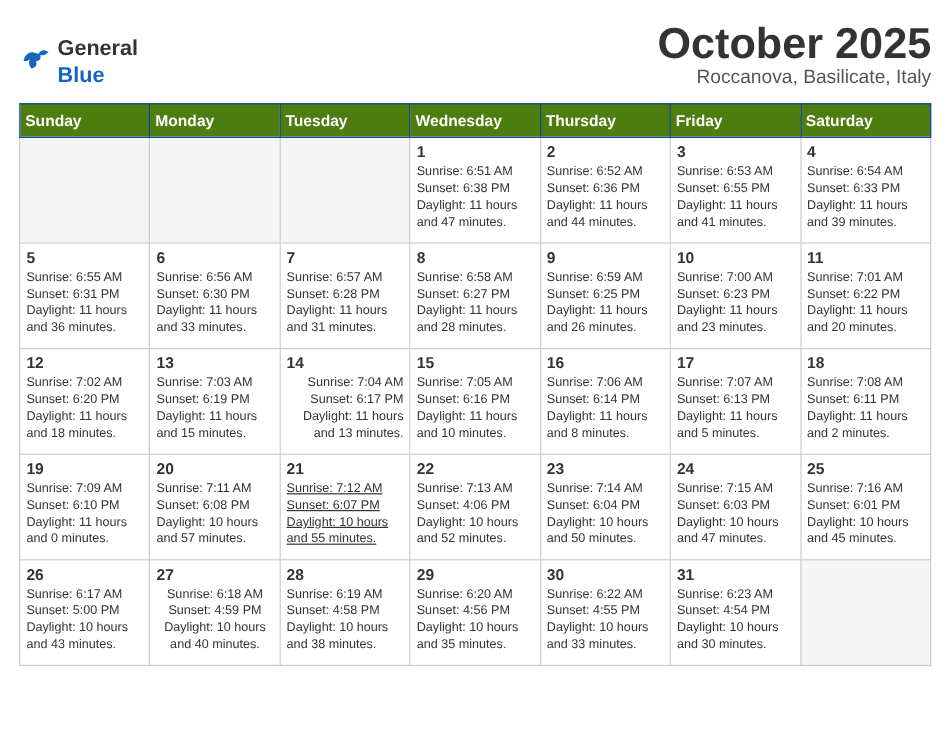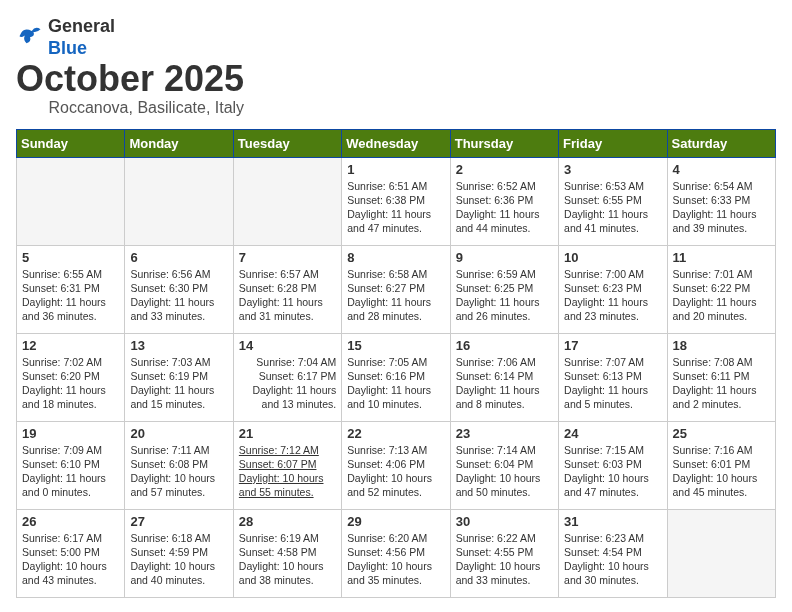--- a/index.html
+++ b/index.html
@@ -6,23 +6,22 @@
     body {
       font-family: Arial, sans-serif;
       background: #fff;
       width: 792px;
       min-height: 612px;
       padding: 16px;
     }
     .header {
       display: flex;
       justify-content: space-between;
-      align-items: flex-start;
+      align-items: flex-end;
       margin-bottom: 12px;
-      flex-direction: column;
     }
     .logo {
       display: flex;
       align-items: center;
       gap: 4px;
     }
     .logo-text {
       font-size: 18px;
       font-weight: bold;
       line-height: 1.2;
@@ -304,21 +303,21 @@
       <tr class="week-row">
         <td>
           <span class="day-number">26</span>
           <div class="day-info" style="white-space: pre-line;">Sunrise: 6:17 AM
 Sunset: 5:00 PM
 Daylight: 10 hours
 and 43 minutes.</div>
         </td>
         <td>
           <span class="day-number">27</span>
-          <div class="day-info" style="white-space: pre-line;">Sunrise: 6:18 AM
+          <div class="day-info" style="white-space: pre-line; text-align: center;">Sunrise: 6:18 AM
 Sunset: 4:59 PM
 Daylight: 10 hours
 and 40 minutes.</div>
         </td>
         <td>
           <span class="day-number">28</span>
           <div class="day-info" style="white-space: pre-line;">Sunrise: 6:19 AM
 Sunset: 4:58 PM
 Daylight: 10 hours
 and 38 minutes.</div>

